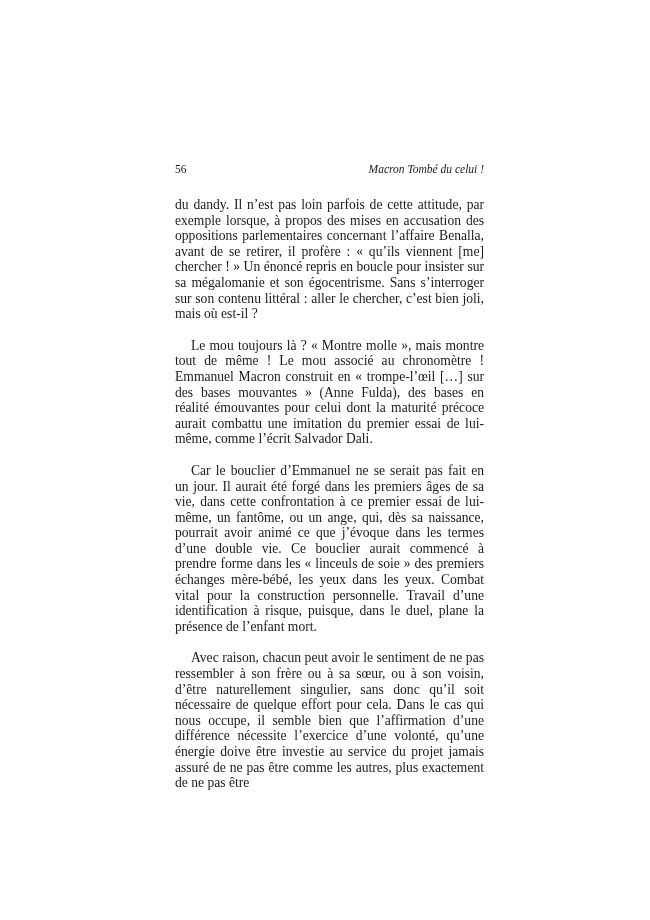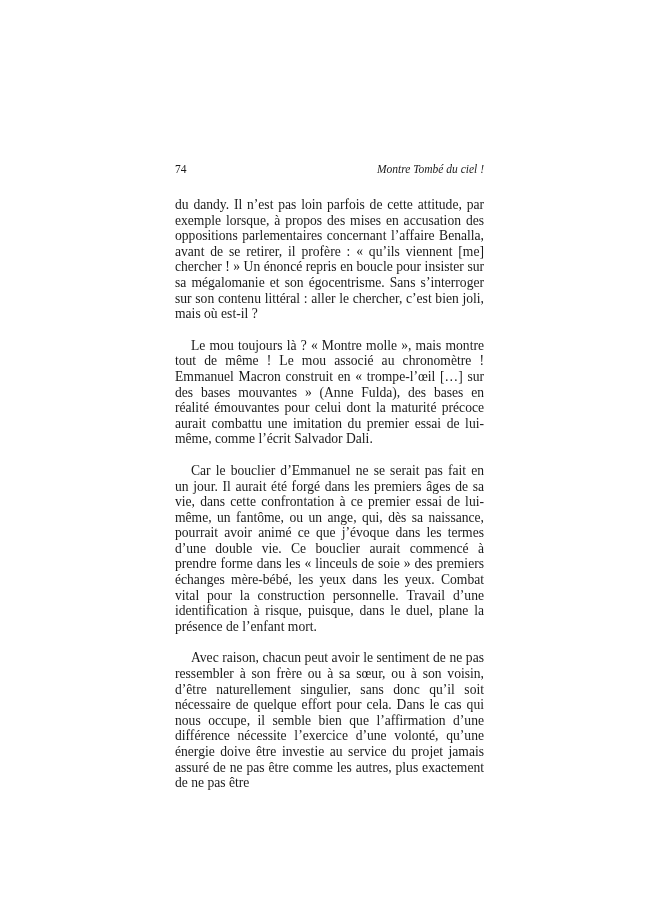--- a/index.html
+++ b/index.html
@@ -20,22 +20,22 @@
       text-align: justify; text-indent: 16px;
       hyphens: manual;
     }
     .body p.first { text-indent: 0; }
   </style>
 </head>
 <body>
 
 <div class="page">
   <div class="running-head">
-    <span class="num">74</span>
-    <span class="title">Montre Tombé du ciel !</span>
+    <span class="num">56</span>
+    <span class="title">Macron Tombé du celui !</span>
   </div>
   <div class="body">
     <p class="first">du dandy. Il n’est pas loin parfois de cette attitude, par exemple lorsque, à propos des mises en accusation des oppositions parlementaires concernant l’affaire Benalla, avant de se retirer, il profère : « qu’ils viennent [me] chercher ! » Un énoncé repris en boucle pour insister sur sa mégalomanie et son égocentrisme. Sans s’interroger sur son contenu littéral : aller le chercher, c’est bien joli, mais où est-il ?</p>
     <p>Le mou toujours là ? « Montre molle », mais montre tout de même ! Le mou associé au chronomètre ! Emmanuel Macron construit en « trompe-l’œil […] sur des bases mouvantes » (Anne Fulda), des bases en réalité émouvantes pour celui dont la maturité précoce aurait combattu une imitation du premier essai de lui-même, comme l’écrit Salvador Dali.</p>
     <p>Car le bouclier d’Emmanuel ne se serait pas fait en un jour. Il aurait été forgé dans les premiers âges de sa vie, dans cette confrontation à ce premier essai de lui-même, un fantôme, ou un ange, qui, dès sa naissance, pourrait avoir animé ce que j’évoque dans les termes d’une double vie. Ce bouclier aurait commencé à prendre forme dans les « linceuls de soie » des premiers échanges mère-bébé, les yeux dans les yeux. Combat vital pour la construction personnelle. Travail d’une identification à risque, puisque, dans le duel, plane la présence de l’enfant mort.</p>
     <p>Avec raison, chacun peut avoir le sentiment de ne pas ressembler à son frère ou à sa sœur, ou à son voisin, d’être naturellement singulier, sans donc qu’il soit néces­saire de quelque effort pour cela. Dans le cas qui nous occupe, il semble bien que l’affirmation d’une différence nécessite l’exercice d’une volonté, qu’une énergie doive être investie au service du projet jamais assuré de ne pas être comme les autres, plus exactement de ne pas être</p>
   </div>
 </div>
 
 </body></html>

